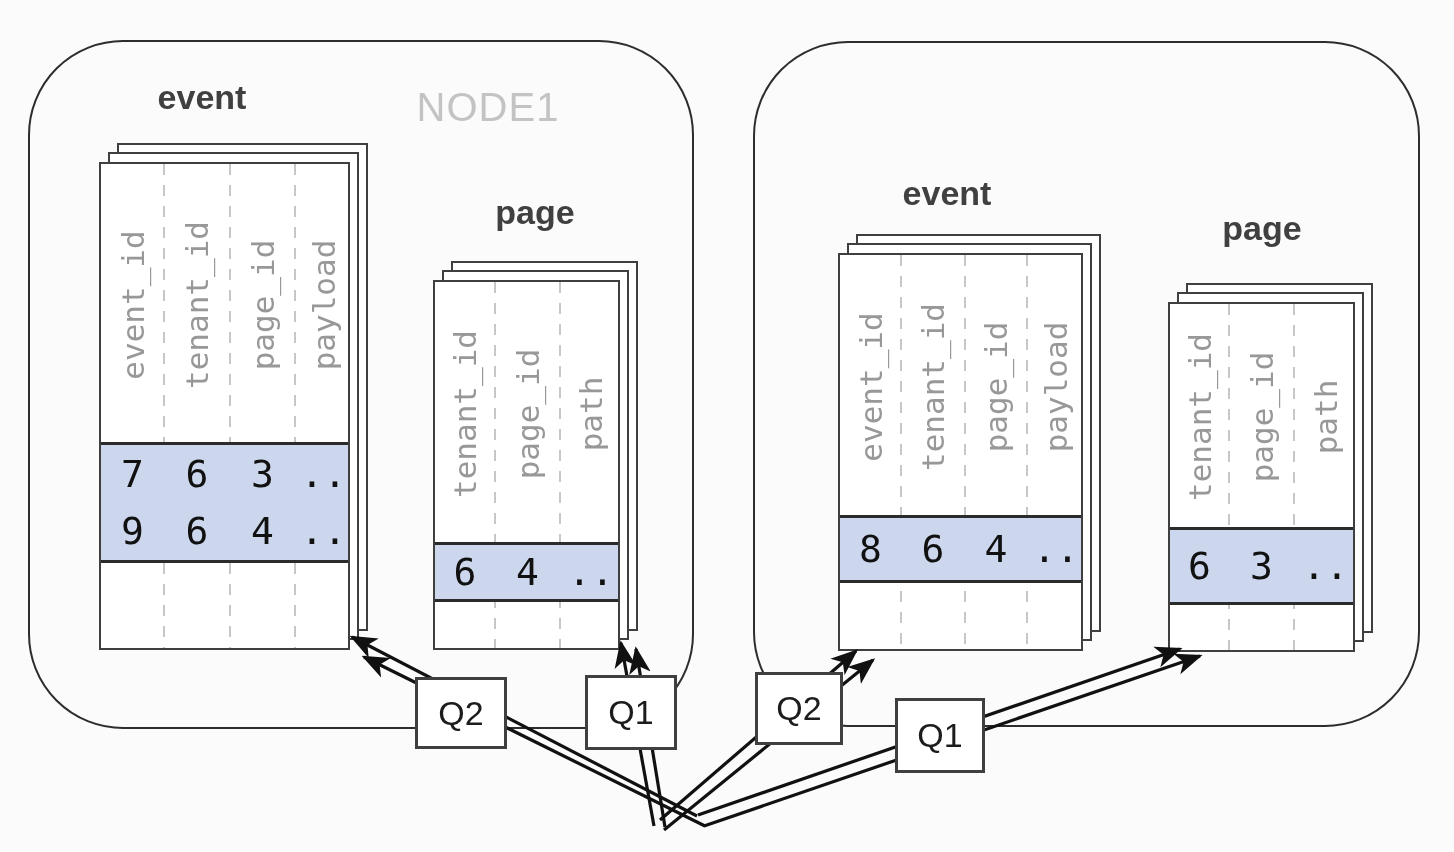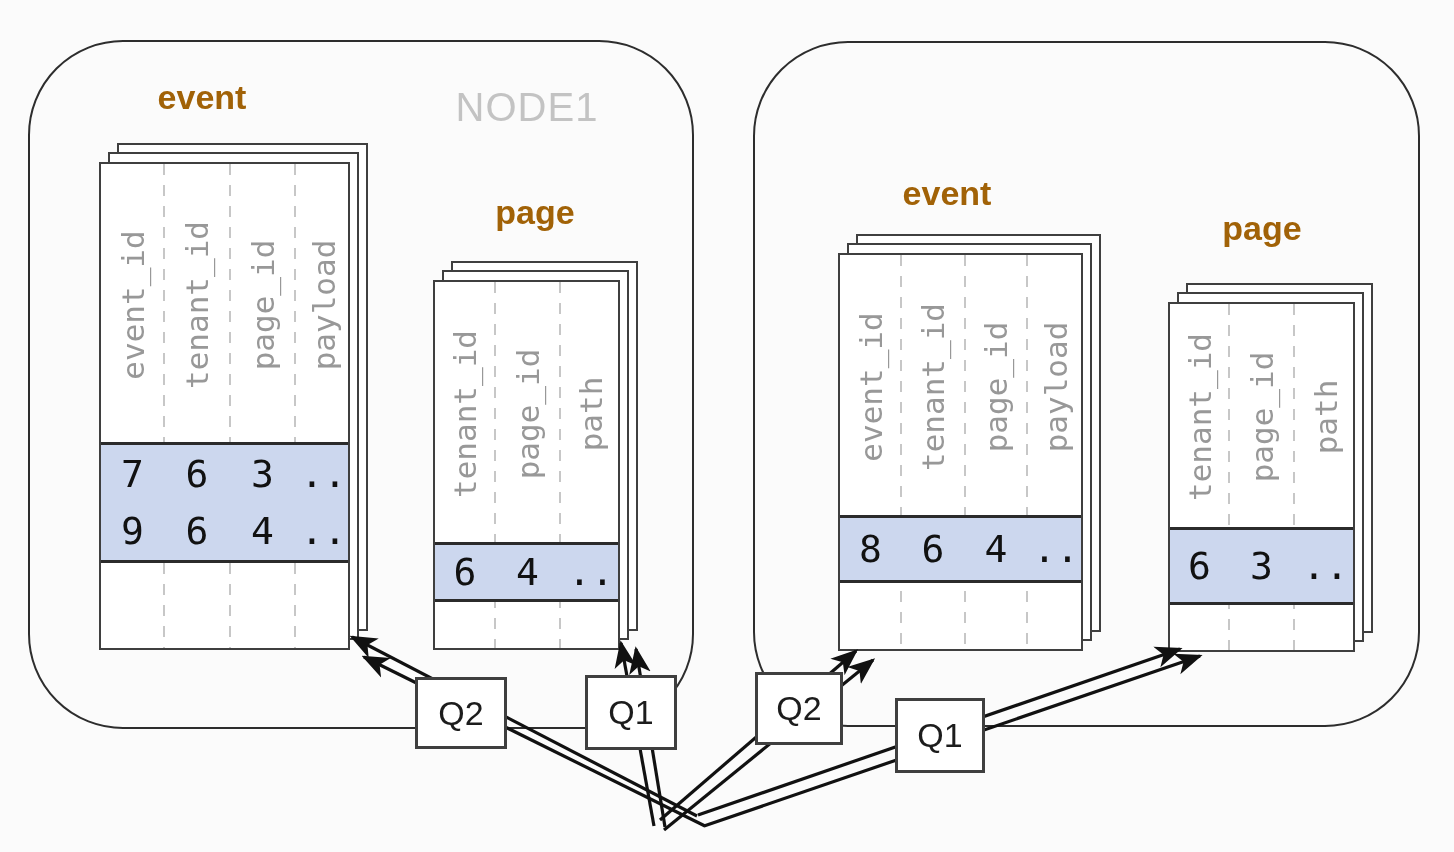--- a/index.html
+++ b/index.html
@@ -2,21 +2,21 @@
 <html><head>
 <meta charset="utf-8">
 <style>
   html,body{margin:0;padding:0;background:#fbfbfb;}
   #stage{position:relative;width:1454px;height:852px;background:#fbfbfb;overflow:hidden;
          font-family:"Liberation Sans",sans-serif;}
   .node{position:absolute;border:2px solid #2d2d2d;border-radius:95px;background:transparent;}
   .node-label{position:absolute;transform:translate(-50%,-50%);font-size:40px;color:#c3c3c3;
               letter-spacing:1px;white-space:nowrap;}
   .table-title{position:absolute;transform:translate(-50%,-50%);font-size:34px;font-weight:bold;
-               color:#a16207;white-space:nowrap;}
+               color:#404040;white-space:nowrap;}
   .layer{position:absolute;background:#ffffff;border:2px solid #3f3f3f;}
   .table-card{position:absolute;background:#ffffff;border:2px solid #3f3f3f;}
   .col-sep{position:absolute;top:0;bottom:0;width:2px;
            background:repeating-linear-gradient(180deg,#c7c7c7 0 11px,transparent 11px 21px);}
   .col-header{position:absolute;transform:translate(-50%,-50%) rotate(-90deg);
               font-family:"DejaVu Sans Mono",monospace;font-size:31px;color:#989898;
               white-space:nowrap;}
   .hl-band{position:absolute;left:0;right:0;background:#ccd7ee;
            border-top:3px solid #2b2b2b;border-bottom:3px solid #2b2b2b;
            display:grid;box-sizing:border-box;}
@@ -30,21 +30,21 @@
   .layer{z-index:5;} .table-card{z-index:10;}
 </style>
 </head>
 <body>
 
 <div id="stage">
 
   <div class="node" style="left:28px;top:40px;width:662px;height:685px;"></div>
   <div class="node" style="left:753px;top:41px;width:663px;height:682px;"></div>
 
-  <div class="node-label" style="left:488px;top:107px;margin-left:39px;">NODE1</div>
+  <div class="node-label" style="left:488px;top:107px;">NODE1</div>
 
   <div id="tables-mount">
       <div class="table-title" style="left: 202px; top: 97px;">event</div>
       <div class="layer" style="left: 117px; top: 143px; width: 247px; height: 484px;"></div>
       <div class="layer" style="left: 108px; top: 152px; width: 247px; height: 484px;"></div>
       <div class="table-card" style="left: 99px; top: 162px; width: 247px; height: 484px;">
         <div class="col-sep" style="left: 62px;"></div>
         <div class="col-sep" style="left: 128px;"></div>
         <div class="col-sep" style="left: 193px;"></div>
         <div class="col-header" style="left: 31.5px; top: 140.5px;">event_id</div>

